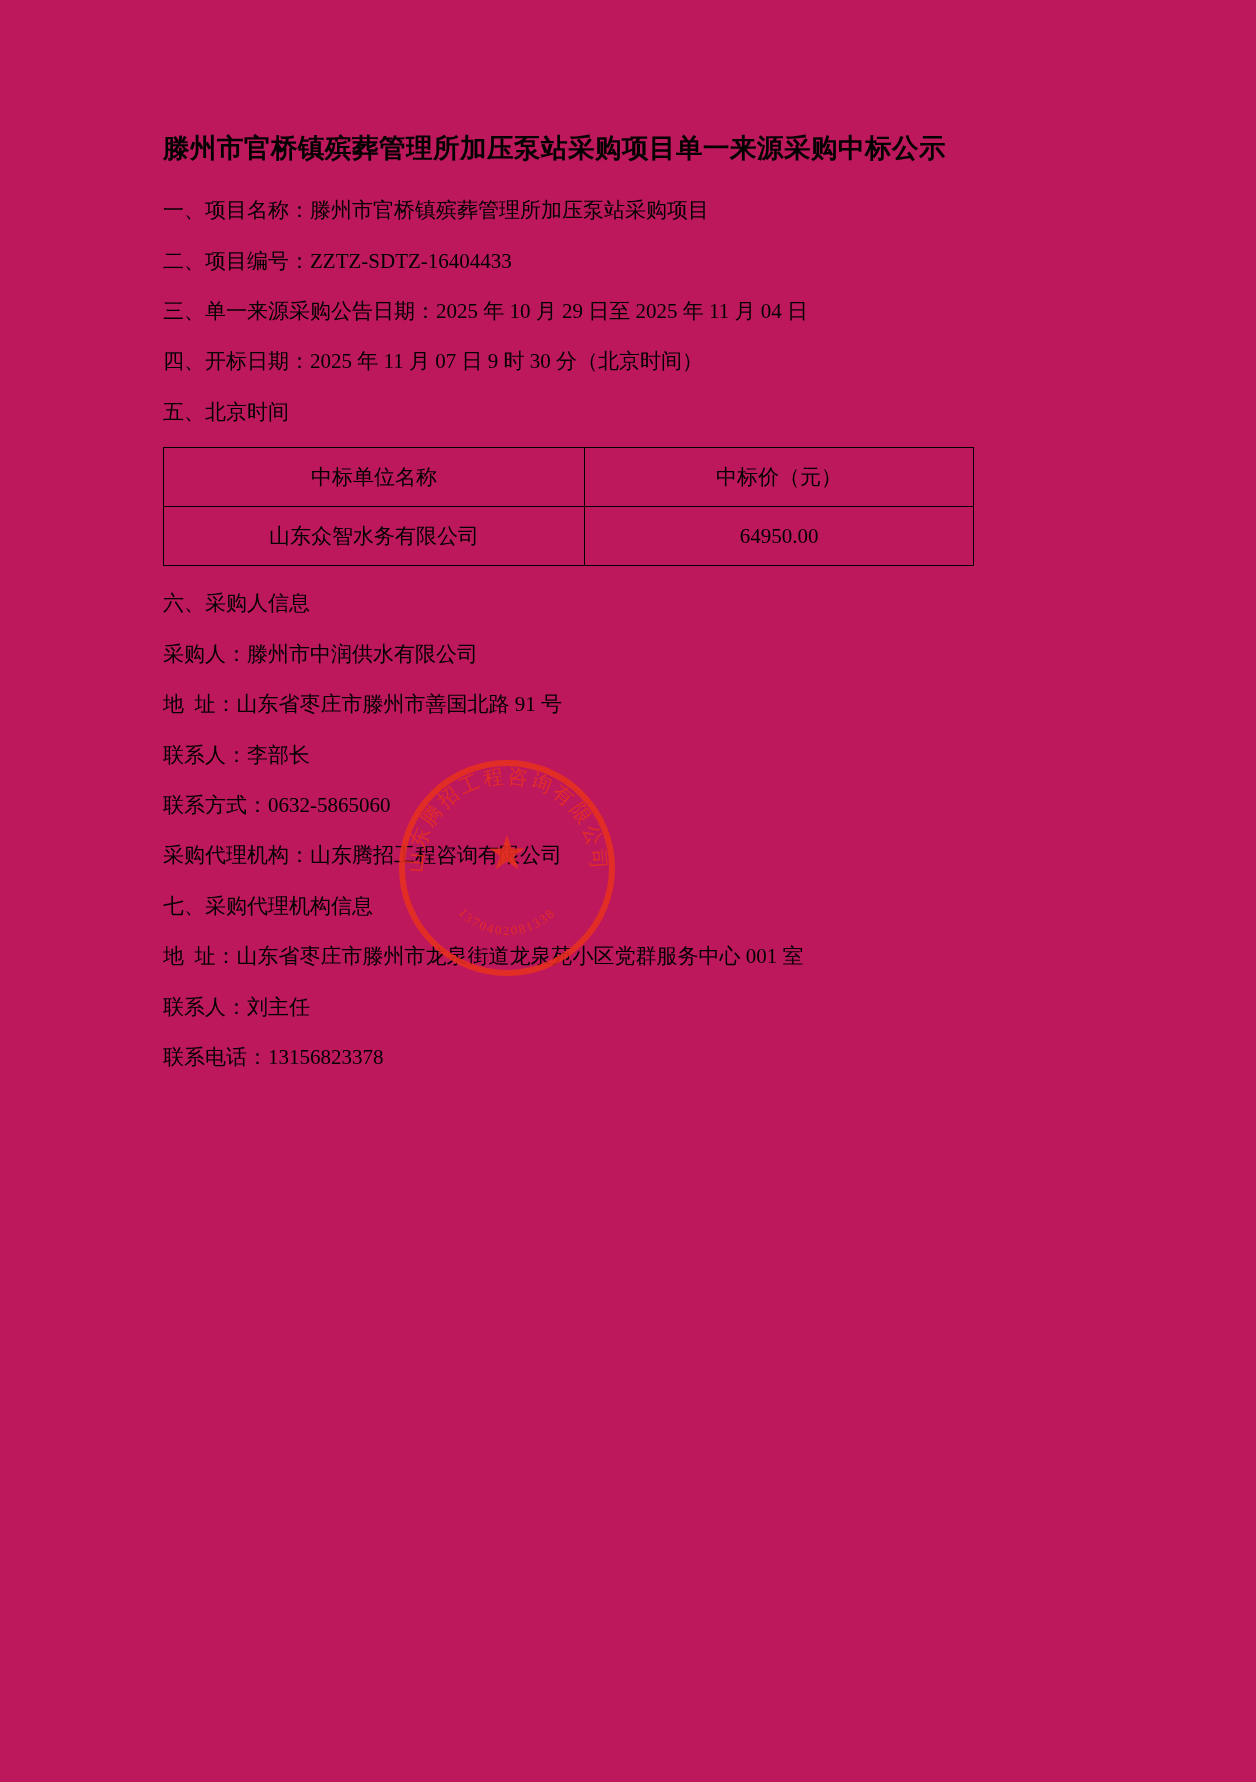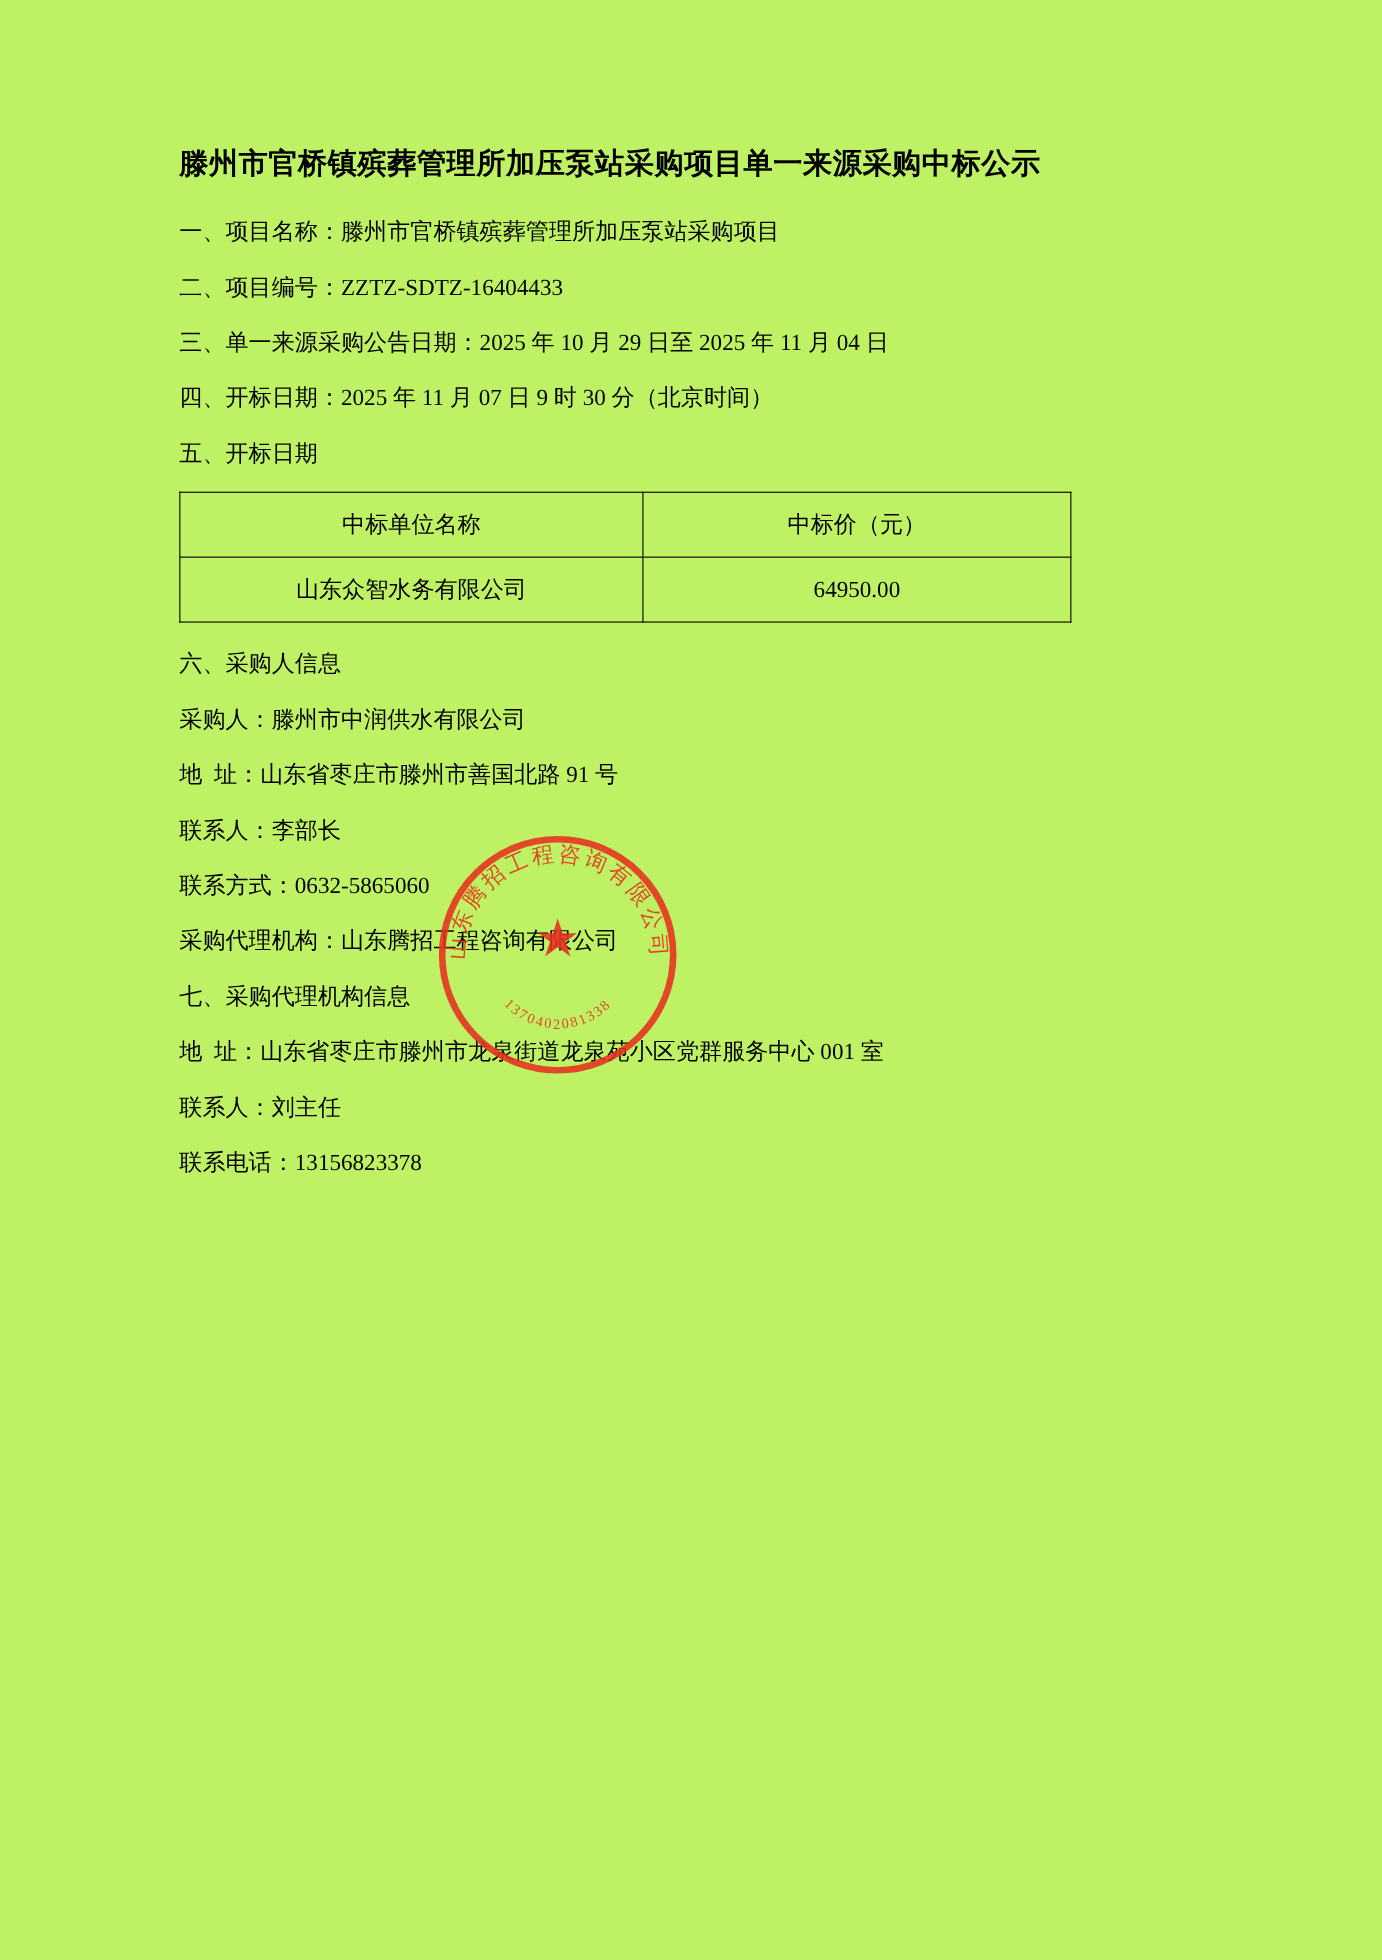--- a/index.html
+++ b/index.html
@@ -14,21 +14,21 @@
     font-family: "Liberation Serif", "DejaVu Serif", serif;
     color: #000000;
     overflow: hidden;
   }
   .page {
     position: absolute;
     left: 0;
     top: 0;
     width: 1256px;
     height: 1782px;
-    background: #bef264;
+    background: #be185d;
   }
   .content {
     position: absolute;
     left: 163px;
     top: 130px;
     width: 930px;
   }
   .doc-title {
     font-size: 26.5px;
     font-weight: bold;
@@ -80,21 +80,21 @@
 
 <div class="page">
   <div class="content">
 
     <h1 class="doc-title">滕州市官桥镇殡葬管理所加压泵站采购项目单一来源采购中标公示</h1>
 
     <p class="line">一、项目名称：滕州市官桥镇殡葬管理所加压泵站采购项目</p>
     <p class="line">二、项目编号：ZZTZ-SDTZ-16404433</p>
     <p class="line">三、单一来源采购公告日期：2025 年 10 月 29 日至 2025 年 11 月 04 日</p>
     <p class="line">四、开标日期：2025 年 11 月 07 日 9 时 30 分（北京时间）</p>
-    <p class="line">五、开标日期</p>
+    <p class="line">五、北京时间</p>
 
     <table class="award">
       <thead>
         <tr>
           <th class="col1">中标单位名称</th>
           <th class="col2">中标价（元）</th>
         </tr>
       </thead>
       <tbody>
         <tr>

